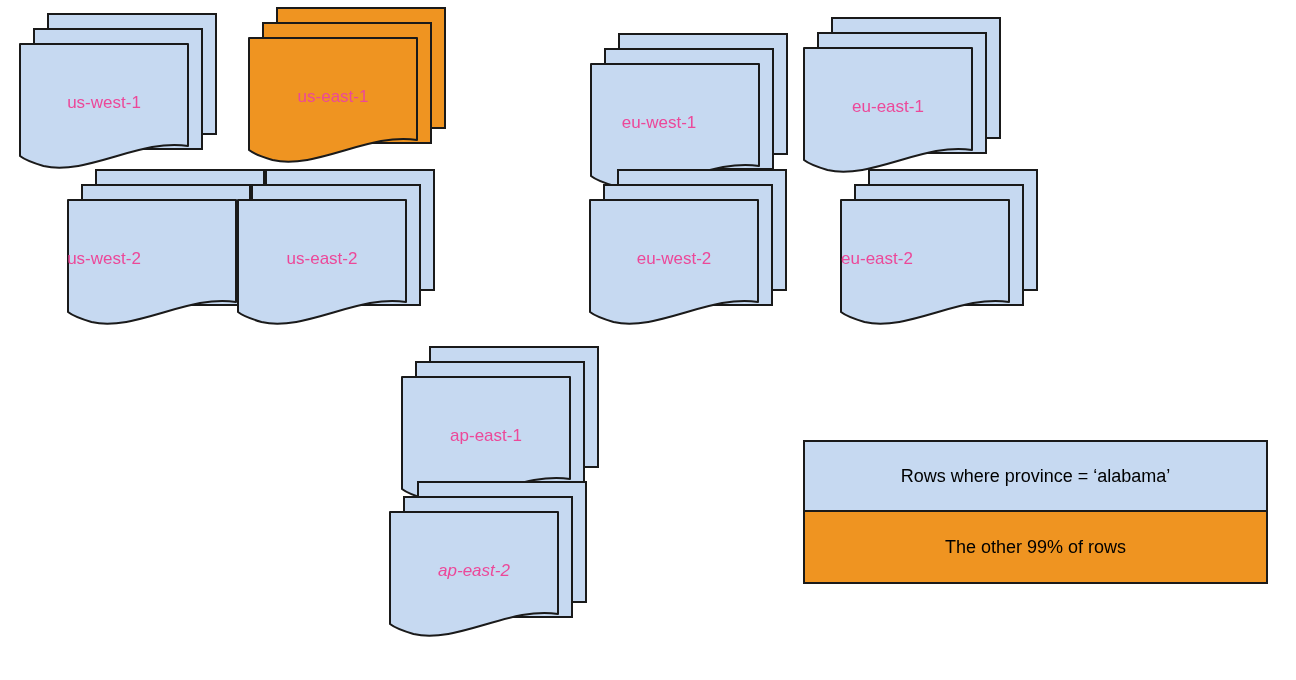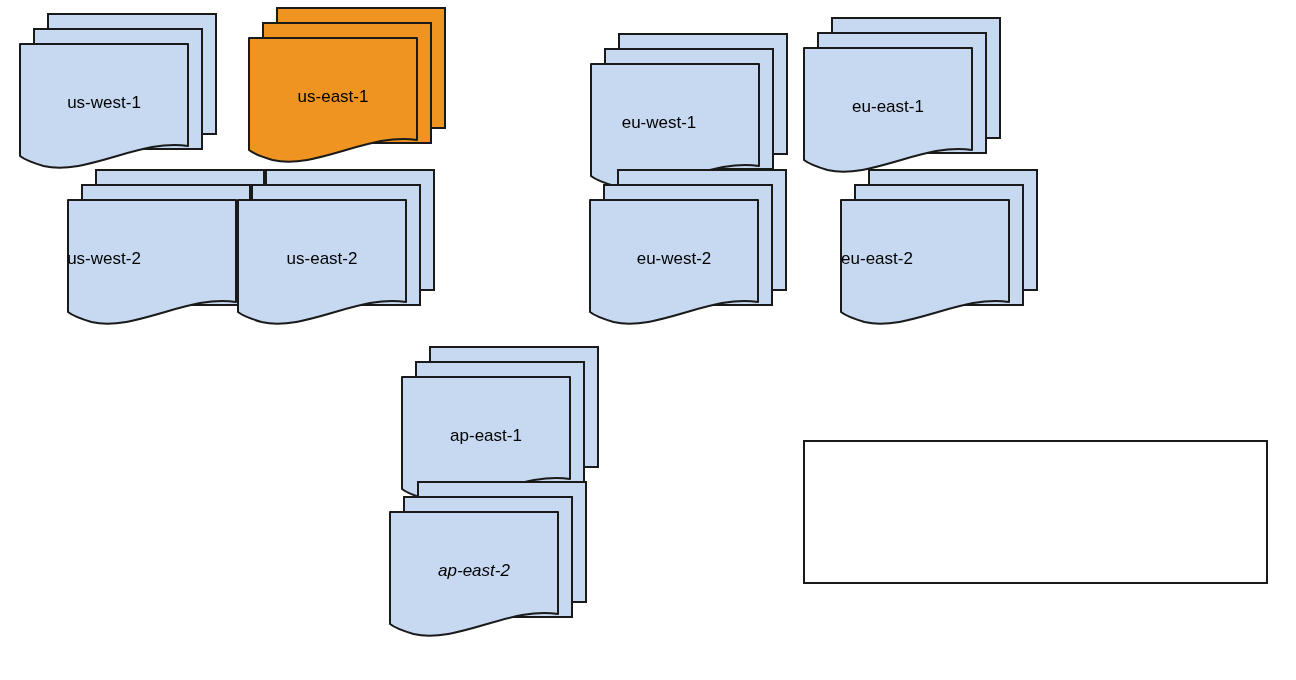--- a/index.html
+++ b/index.html
@@ -26,21 +26,21 @@
     height: 165px;
     overflow: visible;
   }
   .doc-label {
     position: absolute;
     left: 0;
     top: 0;
     width: 168px;
     text-align: center;
     font-size: 17px;
-    color: #000000;
+    color: #ec4899;
     white-space: nowrap;
     pointer-events: none;
   }
   .legend {
     position: absolute;
     left: 803px;
     top: 440px;
     width: 465px;
     height: 144px;
     border: 2px solid #1a1a1a;
@@ -147,15 +147,21 @@
         <svg viewBox="0 0 215 165">
           <path d="M0,0 L168,0 L168,120 L0,120 Z" transform="translate(28,0)" fill="#c6d9f1" stroke="#1a1a1a" stroke-width="2"></path>
           <path d="M0,0 L168,0 L168,120 L0,120 Z" transform="translate(14,15)" fill="#c6d9f1" stroke="#1a1a1a" stroke-width="2"></path>
           <path d="M0,0 L168,0 L168,102 C120.96,94 67.2,132 23.520000000000003,122 C13.44,119 5.04,116 0,112 Z" transform="translate(0,30)" fill="#c6d9f1" stroke="#1a1a1a" stroke-width="2" stroke-linejoin="round"></path>
         </svg>
         <div class="doc-label" style="top: 79px;">ap-east-2</div>
       </div>
     </div>
 
   <div class="legend">
+    <div class="legend-row blue">
+      <span>Rows where province = ‘alabama’</span>
+    </div>
+    <div class="legend-row orange">
+      <span>The other 99% of rows</span>
+    </div>
   </div>
 
 </div>
 
 </body></html>

